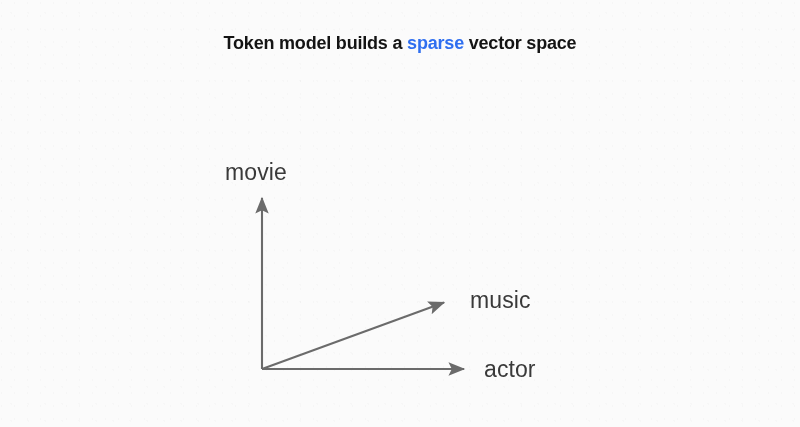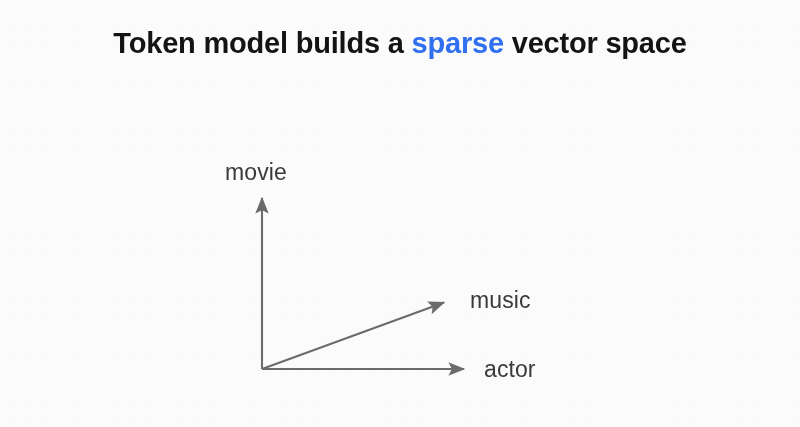--- a/index.html
+++ b/index.html
@@ -32,21 +32,21 @@
   .title-block {
     position: absolute;
     left: 0;
     top: 26px;
     width: 800px;
     text-align: center;
   }
   .title-line {
     font-family: "Liberation Sans", sans-serif;
     font-weight: 700;
-    font-size: 29px;
+    font-size: 18px;
     line-height: 35px;
     letter-spacing: -0.2px;
     color: #141414;
     white-space: nowrap;
   }
   .accent {
     color: #2f6ff0;
   }
 
   

